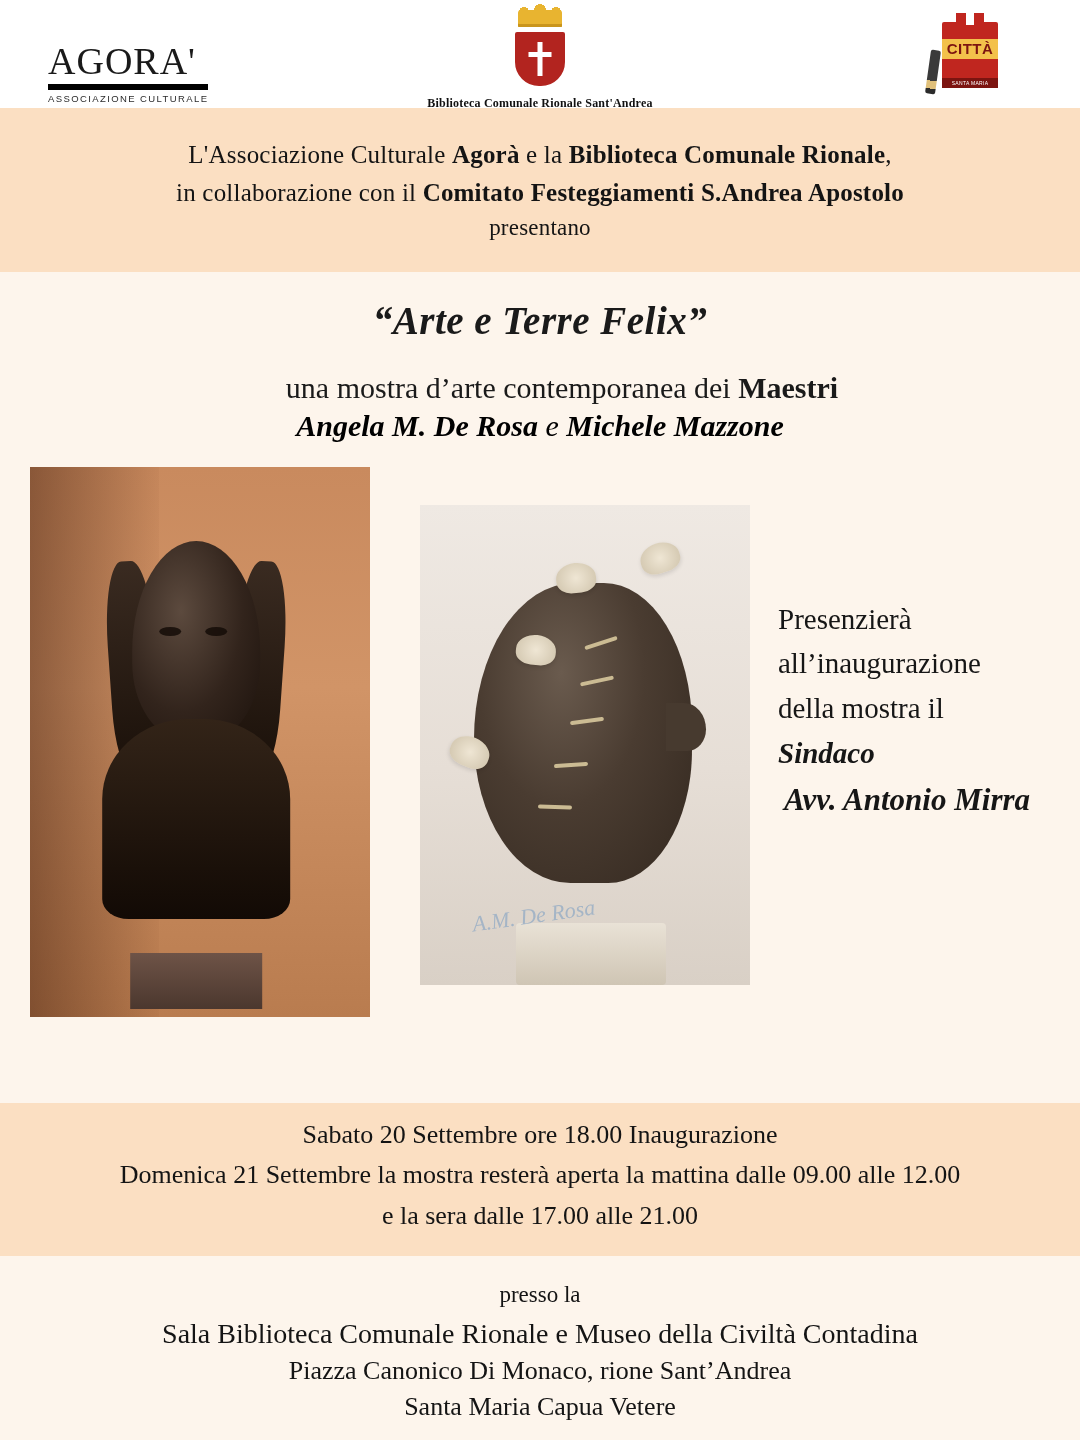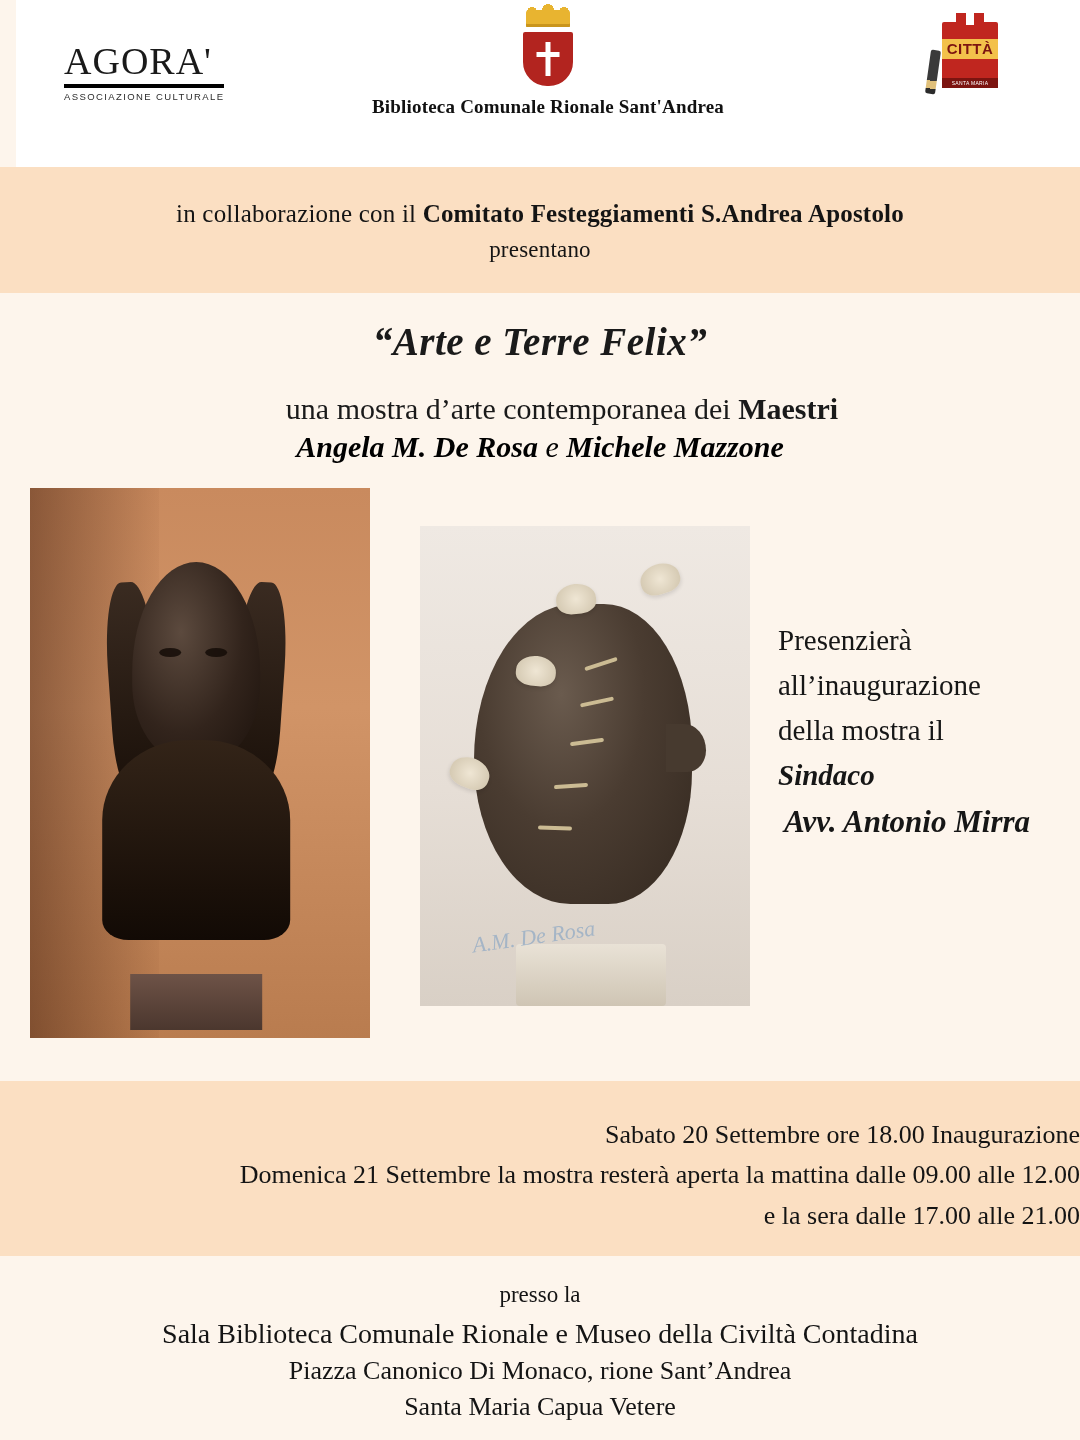--- a/index.html
+++ b/index.html
@@ -18,24 +18,23 @@
     width: 1080px;
     height: 1440px;
     background: #fdf5ec;
     display: flex;
     flex-direction: column;
   }
 
   
   .header {
     position: relative;
-    height: 167px;
+    height: 108px;
     background: #ffffff;
     flex: 0 0 auto;
-    margin-left: 16px;
   }
   .logo-agora {
     position: absolute;
     left: 48px;
     top: 42px;
     width: 190px;
     text-align: left;
   }
   .logo-agora .word {
     font-family: "Liberation Serif", serif;
@@ -44,21 +43,21 @@
     color: #1a1a1a;
     line-height: 1;
     white-space: nowrap;
   }
   .logo-agora .sub {
     font-family: "Liberation Sans", sans-serif;
     font-size: 9.5px;
     letter-spacing: 1.4px;
     color: #2b2b2b;
     margin-top: 4px;
-    border-top: 4px solid #000000;
+    border-top: 6px solid #000000;
     padding-top: 3px;
     display: inline-block;
   }
 
   .crest-wrap {
     position: absolute;
     left: 50%;
     top: 10px;
     transform: translateX(-50%);
     text-align: center;
@@ -119,21 +118,21 @@
     top: 20px;
     left: 50%;
     transform: translateX(-50%);
     width: 23px;
     height: 5px;
     background: #fff;
   }
   .crest-caption {
     font-family: "Liberation Serif", serif;
     font-weight: bold;
-    font-size: 19px;
+    font-size: 12px;
     color: #111;
     margin-top: 8px;
     letter-spacing: 0.2px;
   }
 
   .logo-citta {
     position: absolute;
     right: 72px;
     top: 22px;
     width: 76px;
@@ -412,22 +411,22 @@
     font-size: 31px;
     font-style: italic;
     font-weight: bold;
     margin-top: 12px;
     padding-left: 6px;
   }
 
   
   .schedule {
     background: #fbdfc2;
-    text-align: right;
-    padding: 34px 0 20px;
+    text-align: center;
+    padding: 12px 0 20px;
     flex: 0 0 auto;
   }
   .schedule .s {
     font-size: 26px;
     line-height: 1.55;
     color: #141414;
   }
 
   
   .venue {
@@ -468,20 +467,23 @@
       <div class="tower">
         <div class="slot"></div>
         <div class="band">CITTÀ</div>
         <div class="base">SANTA MARIA CAPUA VETERE</div>
       </div>
       <div class="pen"></div>
     </div>
   </div>
 
   <div class="intro">
+    <div class="line">
+      <span>L'Associazione Culturale </span><b>Agorà</b><span> e la </span><b>Biblioteca Comunale Rionale</b><span>,</span>
+    </div>
     <div class="line">
       <span>in collaborazione con il </span><b>Comitato Festeggiamenti S.Andrea Apostolo</b>
     </div>
     <div class="line small">presentano</div>
   </div>
 
   <div class="title-block">
     <div class="main-title">“Arte e Terre Felix”</div>
     <div class="subtitle">
       <span>una mostra d’arte contemporanea dei </span><b>Maestri</b>

